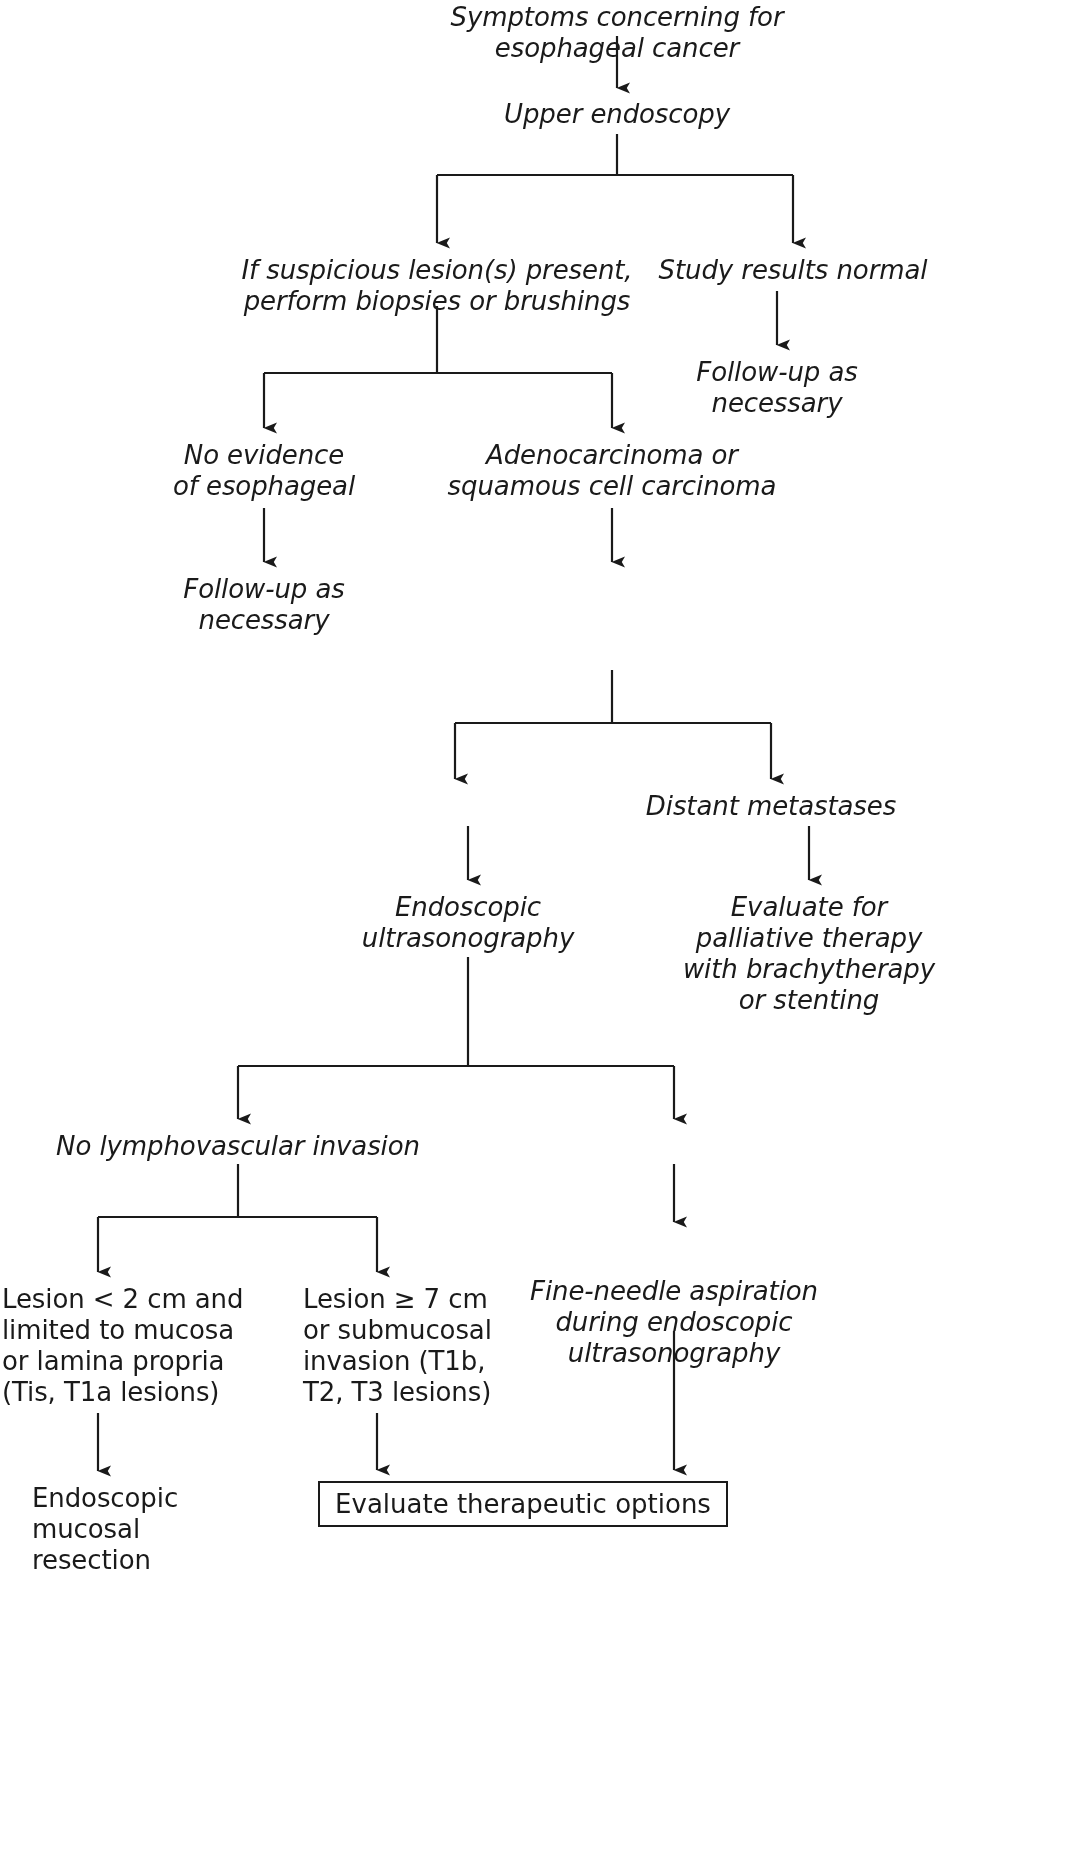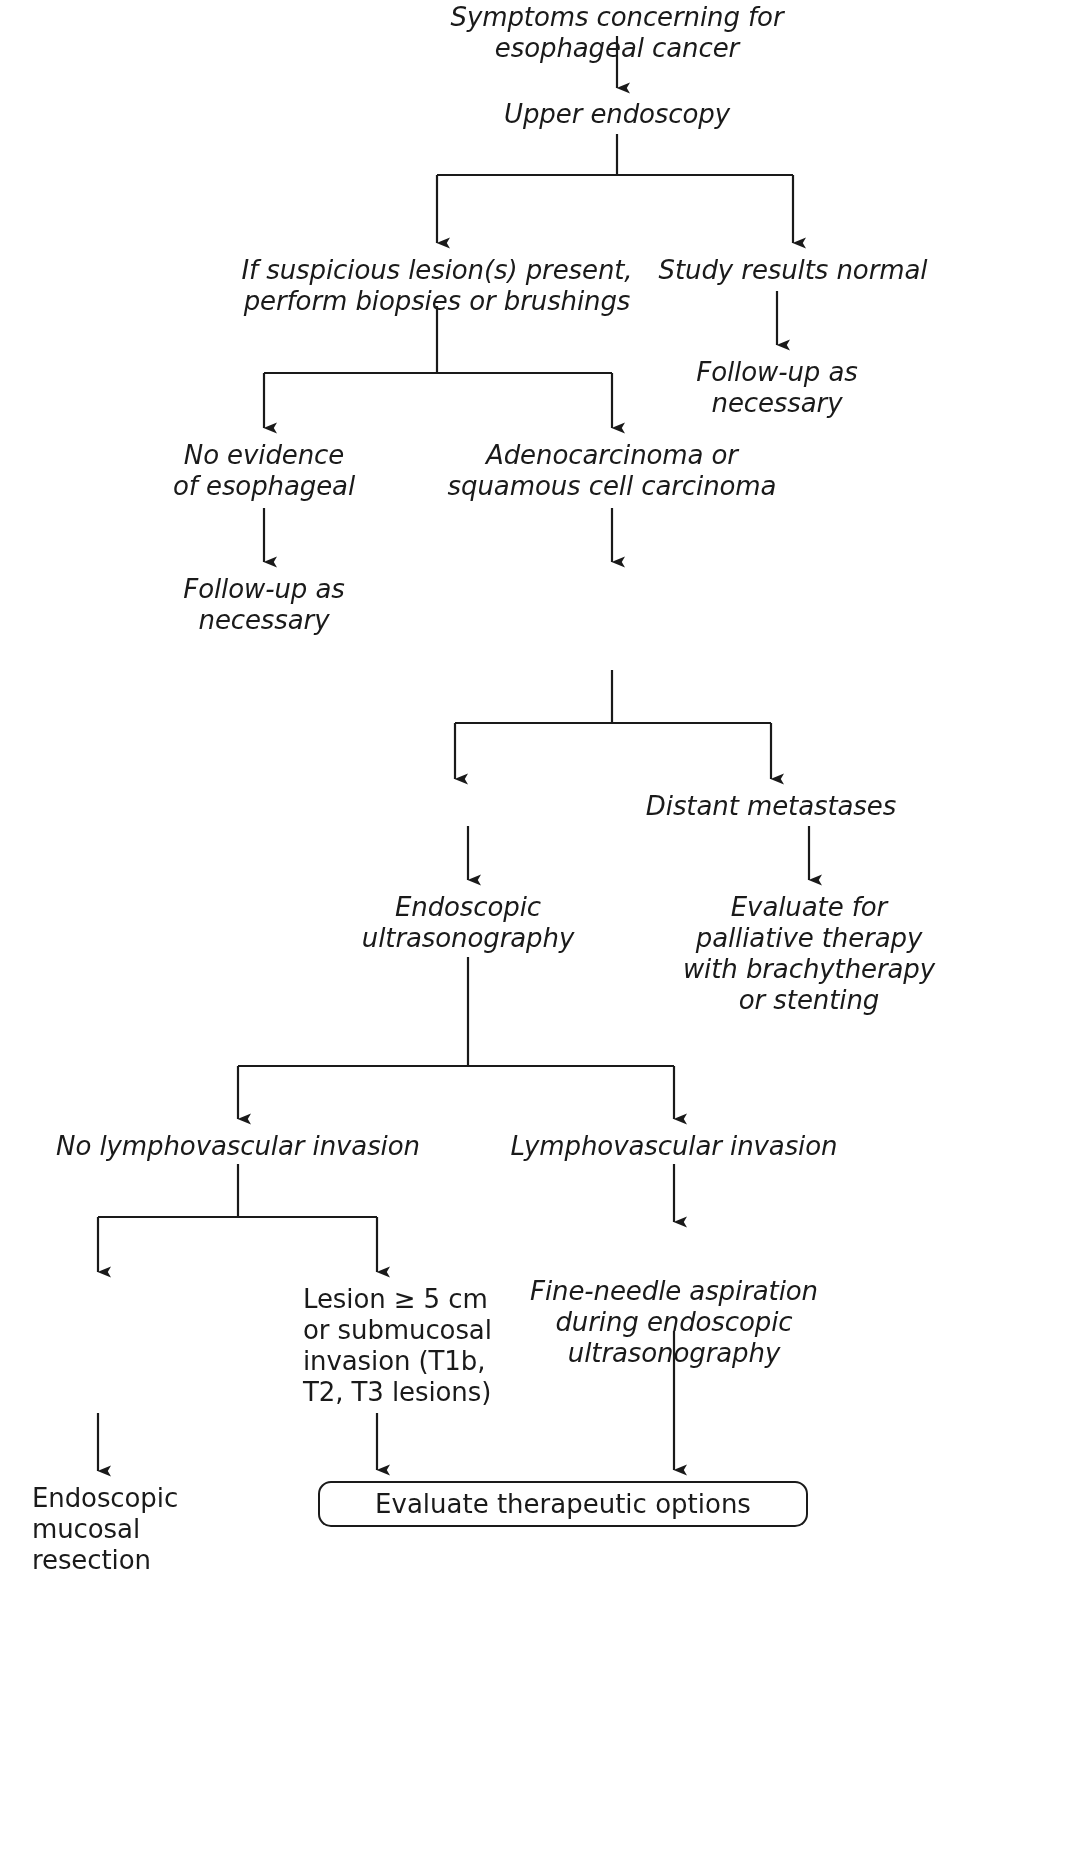--- a/index.html
+++ b/index.html
@@ -132,31 +132,34 @@
   <div class="node c" style="left:468px; top:892px;">Endoscopic
 ultrasonography</div>
 
   <div class="node c" style="left:809px; top:892px;">Evaluate for
 palliative therapy
 with brachytherapy
 or stenting</div>
 
   <div class="node c" style="left:238px; top:1131px;">No lymphovascular invasion</div>
 
-  <div class="node c" style="left:674px; top:1131px;">Lymphovascular invasion</div>
 
+  <div class="node l" style="left:2px; top:1284px;">Lesion &lt; 2 cm and
+limited to mucosa
+or lamina propria
+(Tis, T1a lesions)</div>
 
-  <div class="node l" style="left:303px; top:1284px;">Lesion ≥ 5 cm
+  <div class="node l" style="left:303px; top:1284px;">Lesion ≥ 7 cm
 or submucosal
 invasion (T1b,
 T2, T3 lesions)</div>
 
   <div class="node c" style="left:674px; top:1276px;">Fine-needle aspiration
 during endoscopic
 ultrasonography</div>
 
   <div class="node l" style="left:32px; top:1483px;">Endoscopic
 mucosal
 resection</div>
 
-  <div class="boxed" style="left:318px; top:1481px; width:490px; height:46px;border-radius:13px;">Evaluate therapeutic options</div>
+  <div class="boxed" style="left:318px; top:1481px; width:410px; height:46px;">Evaluate therapeutic options</div>
 
 </div>
 
 </body></html>

